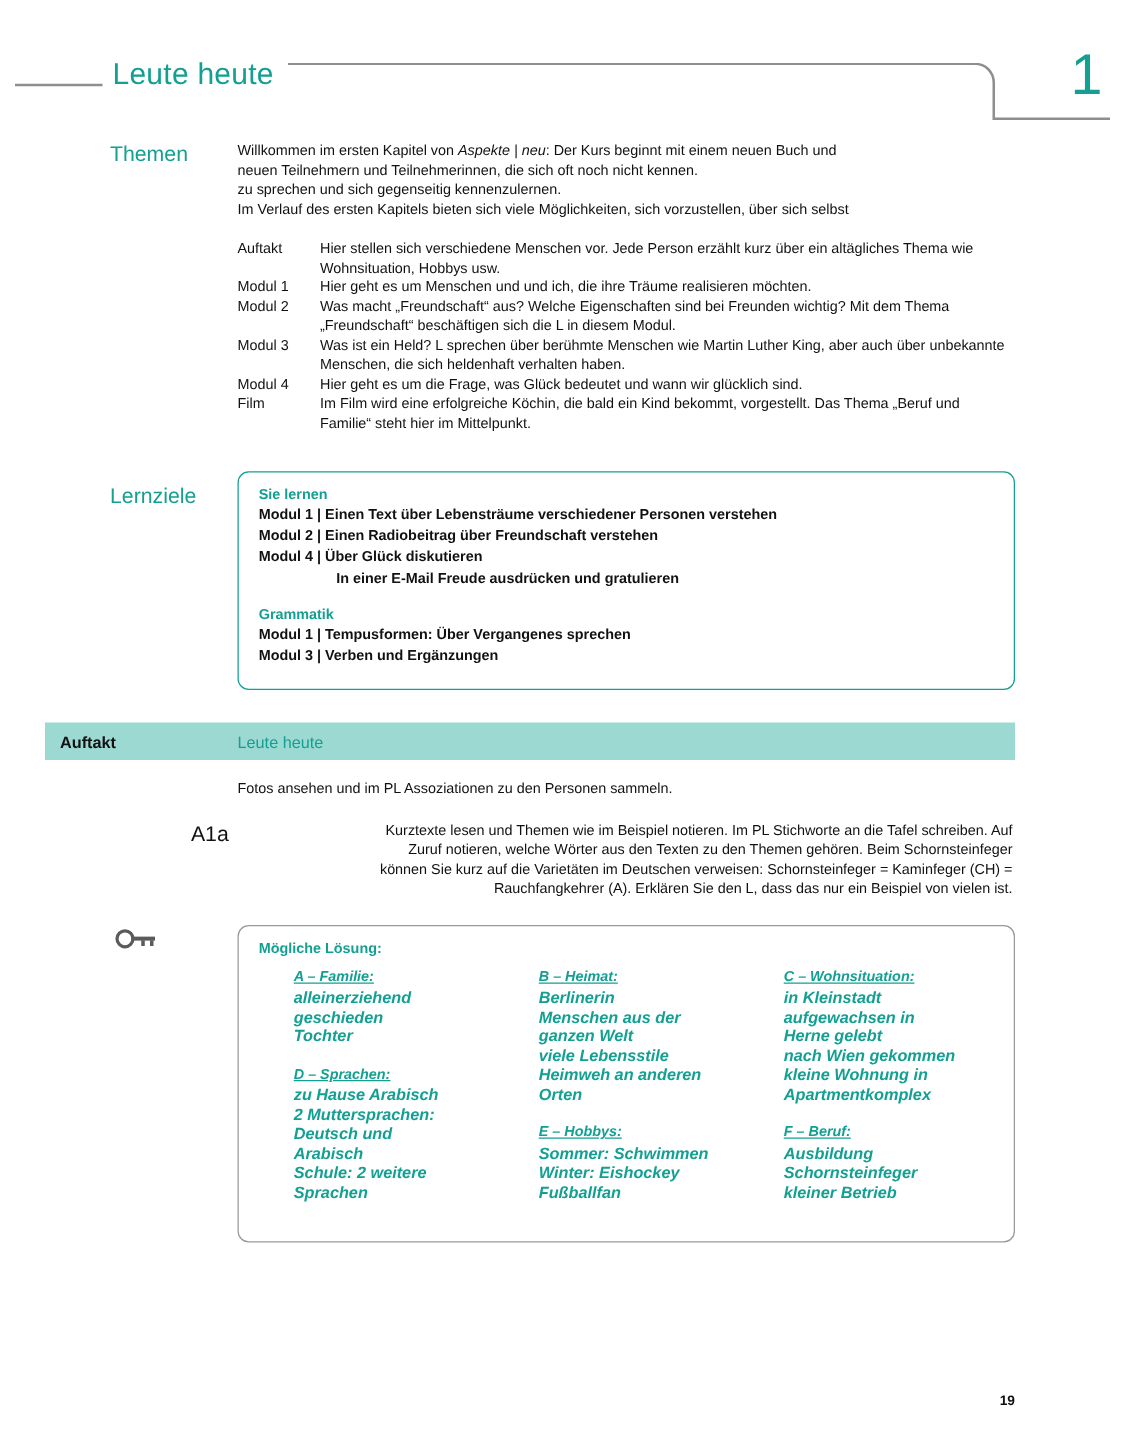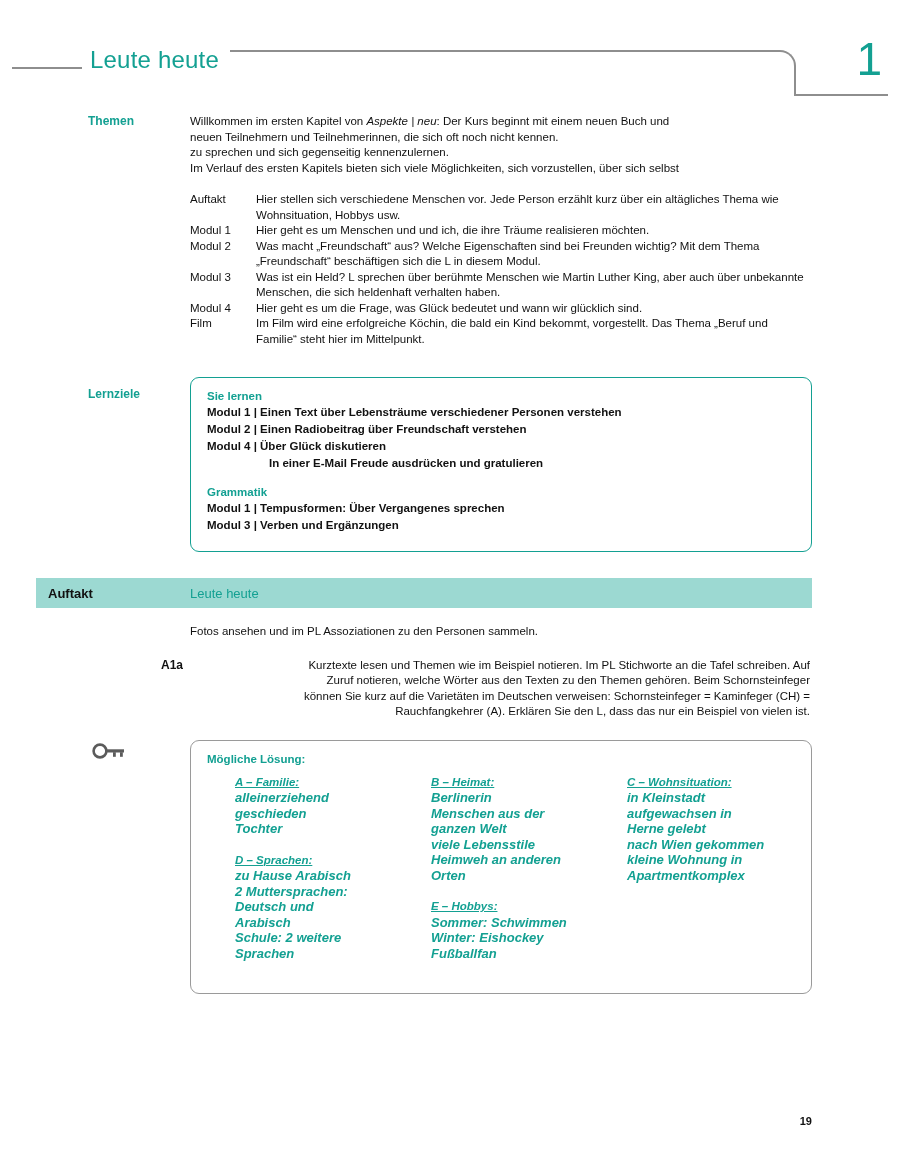--- a/index.html
+++ b/index.html
@@ -71,22 +71,22 @@
   .content {
     position: absolute;
     top: 112px;
     left: 0;
     width: 900px;
   }
   .label-col {
     position: absolute;
     left: 88px;
     width: 95px;
-    font-size: 12px;
-    font-weight: bold;
+    font-size: 17px;
+    font-weight: normal;
     color: #13a092;
   }
   .label-col.black { color: #111; }
 
   .body-col {
     margin-left: 190px;
     margin-right: 90px;
     font-size: 11.5px;
     line-height: 15.5px;
   }
@@ -352,20 +352,25 @@
 
         <div class="sol-col">
           <div class="sol-group">
             <div class="sol-title">C – Wohnsituation:</div>
             <div class="sol-item">in Kleinstadt aufgewachsen in</div>
             <div class="sol-item">Herne gelebt</div>
             <div class="sol-item">nach Wien gekommen</div>
             <div class="sol-item">kleine Wohnung in</div>
             <div class="sol-item">Apartmentkomplex</div>
           </div>
+          <div class="sol-group">
+            <div class="sol-title">F – Beruf:</div>
+            <div class="sol-item">Ausbildung Schornsteinfeger</div>
+            <div class="sol-item">kleiner Betrieb</div>
+          </div>
         </div>
 
       </div>
     </div>
   </div>
 
 </div>
 
 <div class="page-number">19</div>
 

